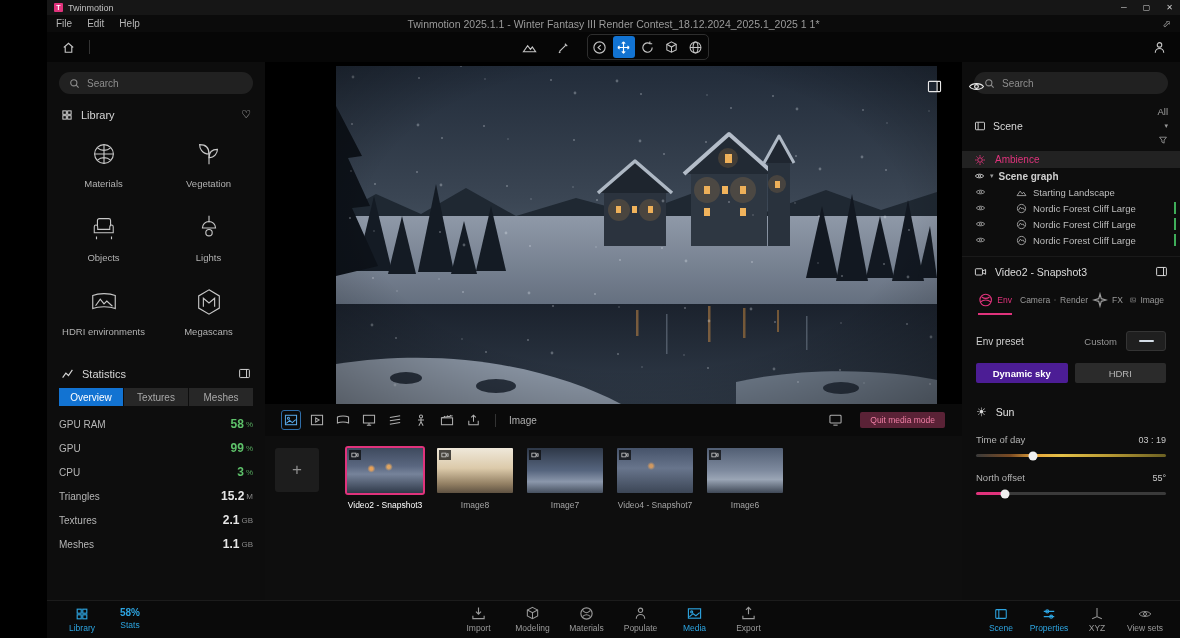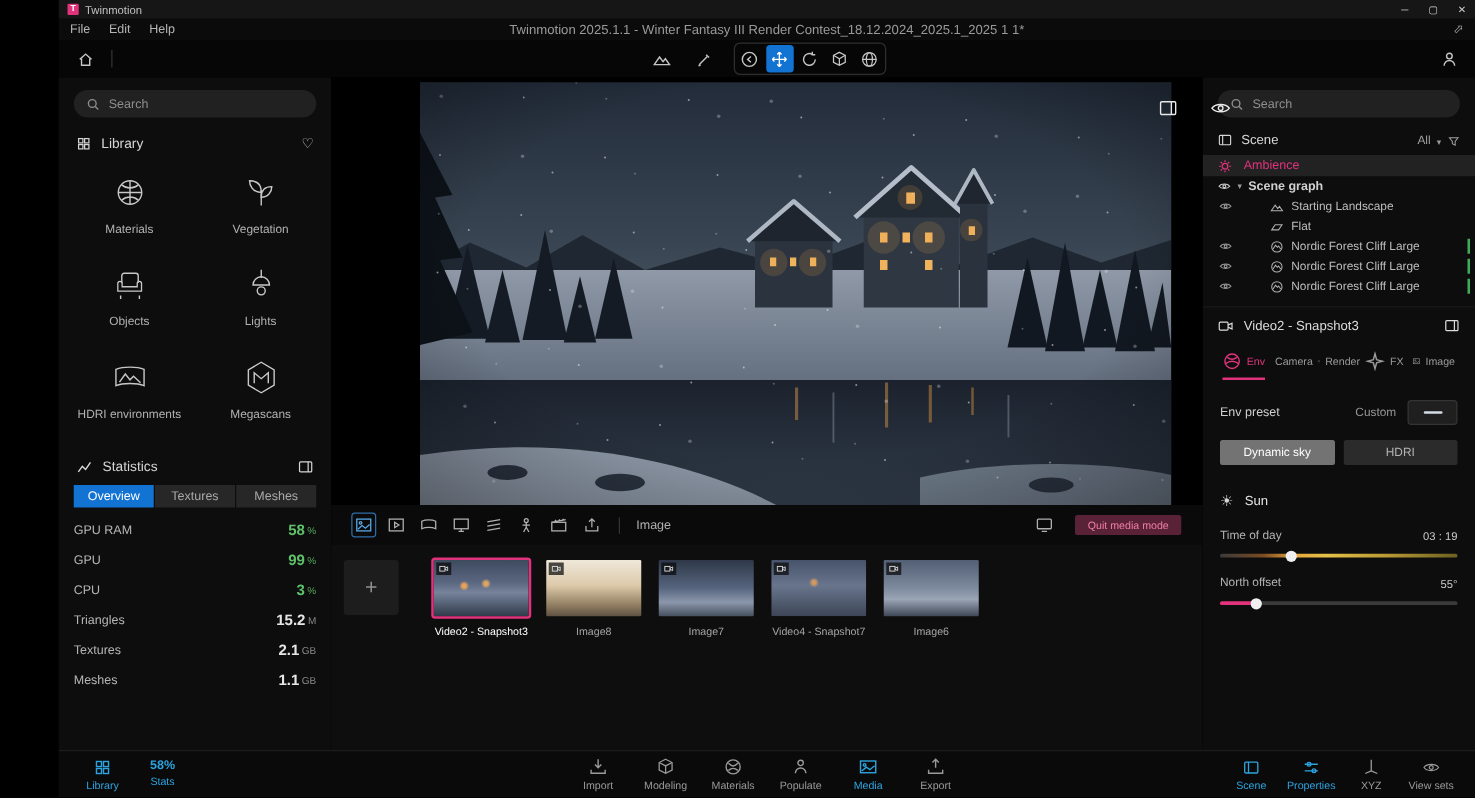--- a/index.html
+++ b/index.html
@@ -91,42 +91,42 @@
   .thumb.selected .thumb-label{color:#fff;}
   .thumb-type{position:absolute;top:2px;left:2px;width:12px;height:10px;background:rgba(8,8,8,.72);display:flex;align-items:center;justify-content:center;color:#d8d8d8;}
   .tv1{background:radial-gradient(circle at 32% 46%, rgba(255,170,80,.85) 0 1.5px, rgba(255,170,80,0) 4px),radial-gradient(circle at 55% 42%, rgba(255,180,90,.8) 0 1.5px, rgba(255,180,90,0) 4px),linear-gradient(180deg,#3e4a5e 0%,#5a6780 40%,#76839a 58%,#303a4a 100%);}
   .tv2{background:linear-gradient(180deg,#efe8da 0%,#dccaaa 45%,#927f63 80%,#5f5242 100%);}
   .tv3{background:linear-gradient(180deg,#2e3848 0%,#56657e 50%,#8b97ab 75%,#46505f 100%);}
   .tv4{background:radial-gradient(circle at 45% 40%, rgba(255,170,80,.7) 0 1.5px, rgba(255,170,80,0) 4px),linear-gradient(180deg,#46536a 0%,#68758c 45%,#3c4656 100%);}
   .tv5{background:linear-gradient(180deg,#525f74 0%,#7e8a9e 50%,#9aa5b5 70%,#3f4856 100%);}
 
   
   .scene-head{display:flex;align-items:center;gap:7px;padding:6px 12px;font-size:10.5px;color:#d8d8d8;}
-  .scene-filter{margin-left:auto;display:flex;align-items:flex-end;gap:5px;font-size:9.5px;color:#a0a0a0;}
+  .scene-filter{margin-left:auto;display:flex;align-items:flex-end;gap:5px;font-size:9.5px;color:#a0a0a0;flex-direction:column;}
   .caret{font-size:7px;color:#9a9a9a;}
   .ambience-row{height:17px;background:#222;display:flex;align-items:center;gap:9px;padding:0 12px;color:#e0337c;font-size:10px;flex:0 0 auto;}
   .graph-row{height:16px;display:flex;align-items:center;gap:5px;padding:0 12px;font-size:10px;color:#cfcfcf;font-weight:bold;flex:0 0 auto;}
   .tree-row{height:16px;display:flex;align-items:center;gap:6px;padding:0 8px 0 12px;font-size:9.5px;color:#bdbdbd;position:relative;flex:0 0 auto;}
   .tree-row .eye-slot{width:12px;display:flex;justify-content:center;color:#9a9a9a;}
   .tree-row .indent{width:18px;}
   .tree-row .node-ic{color:#b0b0b0;}
   .green-bar{position:absolute;right:4px;top:2px;width:2px;height:12px;background:#3fae5a;}
 
   .props-head{display:flex;align-items:center;gap:8px;padding:8px 12px 6px;font-size:10.5px;color:#dcdcdc;border-top:1px solid #1a1a1a;margin-top:8px;}
   .props-tabs{display:flex;justify-content:space-between;padding:8px 16px 0;}
   .ptab{display:flex;flex-direction:row;align-items:center;gap:4px;font-size:8.5px;color:#9a9a9a;padding-bottom:5px;border-bottom:2px solid transparent;width:34px;}
   .ptab.active{color:#e0337c;border-bottom-color:#e0337c;}
   .env-preset-row{display:flex;align-items:center;padding:16px 14px 0;font-size:10px;color:#cfcfcf;}
   .env-right{margin-left:auto;display:flex;align-items:center;gap:9px;}
   .custom-lbl{font-size:9.5px;color:#969696;}
   .preset-btn{width:40px;height:20px;background:#1f1f1f;border:1px solid #343434;border-radius:3px;display:flex;align-items:center;justify-content:center;}
   .preset-btn .curve{width:15px;height:2px;background:#d4dde6;border-radius:1px;}
   .sky-btns{display:flex;gap:7px;padding:12px 14px 0;}
   .sky-btn{flex:1;height:20px;border-radius:2px;font-size:9.5px;display:flex;align-items:center;justify-content:center;}
-  .sky-btn.pink{background:#737373;color:#fff;font-weight:normal;}
+  .sky-btn.pink{background:#4c1d95;color:#fff;font-weight:bold;}
   .sky-btn.dark{background:#2b2b2b;color:#b5b5b5;}
   .sun-row{display:flex;align-items:center;gap:9px;padding:22px 14px 0;font-size:10.5px;color:#e4e4e4;}
   .sun-glyph{font-size:12px;color:#d8d8d8;}
   .slider-block{padding:15px 14px 0;}
   .slider-head{display:flex;justify-content:space-between;align-items:center;font-size:9.5px;color:#b2b2b2;}
   .slider-head .val{color:#c9c9c9;font-size:9px;}
   .slider-track{margin-top:9px;height:3px;border-radius:2px;position:relative;background:#3a3a3a;}
   .tod-track{background:linear-gradient(90deg,#3a3a3a 0%,#7a4a22 18%,#e8a83c 32%,#e3c048 45%,#b89a34 70%,#6b6022 100%);}
   .north-track{background:linear-gradient(90deg,#e0337c 0%,#e0337c 15%,#3a3a3a 15%,#3a3a3a 100%);}
   .slider-handle{position:absolute;top:50%;transform:translate(-50%,-50%);width:9px;height:9px;background:#f0f0f0;border-radius:50%;}
@@ -772,30 +772,20 @@
         </span>
         <span class="indent"></span>
         <span class="node-ic">
           <svg width="11" height="11" viewBox="0 0 16 16" fill="none" stroke="currentColor" stroke-width="1.2">
               <path d="M1.5 12.5 L6 6 L9 10 L11 7.5 L14.5 12.5 Z"></path>
             </svg>
         </span>
         <span>Starting Landscape</span>
       </div>
 
-      <div class="tree-row">
-        <span class="eye-slot"></span>
-        <span class="indent"></span>
-        <span class="node-ic">
-          <svg width="11" height="11" viewBox="0 0 16 16" fill="none" stroke="currentColor" stroke-width="1.2">
-              <path d="M2 11.5 L6 5.5 H14 L10 11.5 Z"></path>
-            </svg>
-        </span>
-        <span>Flat</span>
-      </div>
 
       <div class="tree-row">
         <span class="eye-slot">
           <svg width="11" height="8" viewBox="0 0 18 14" fill="none" stroke="currentColor" stroke-width="1.6">
               <path d="M1.5 7 C4.5 2.8 13.5 2.8 16.5 7 C13.5 11.2 4.5 11.2 1.5 7 Z"></path>
               <circle cx="9" cy="7" r="2"></circle>
             </svg>
         </span>
         <span class="indent"></span>
         <span class="node-ic">

